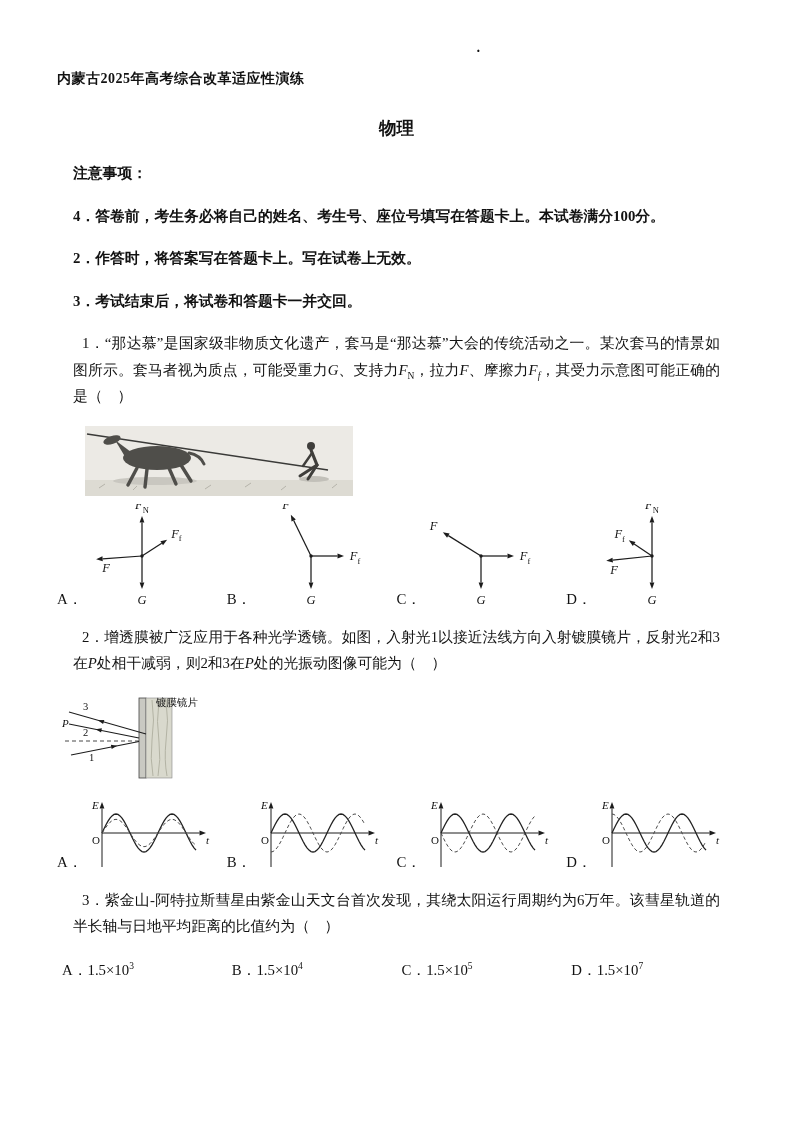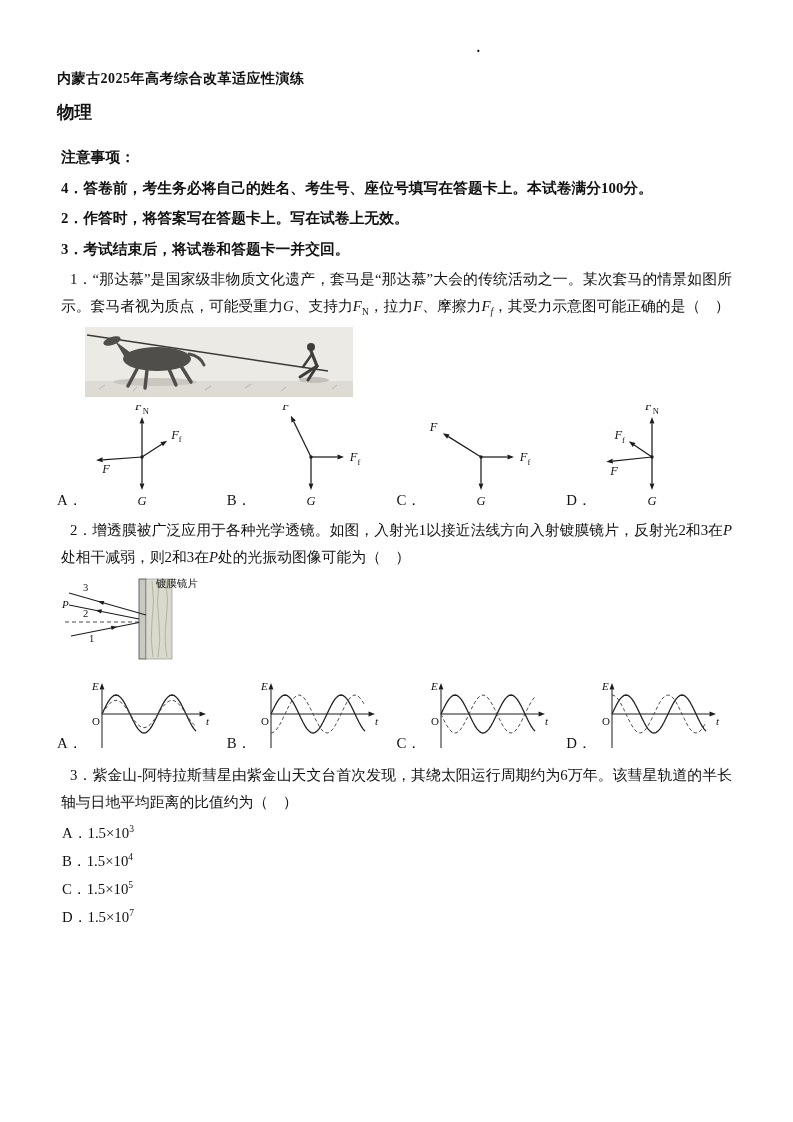--- a/index.html
+++ b/index.html
@@ -1,35 +1,35 @@
 <!DOCTYPE html>
 <html><head>
 <meta charset="utf-8">
 <style>
   html,body{margin:0;padding:0;background:#fff;}
   .page{position:relative;width:793px;height:1122px;margin:0 auto;background:#fff;
         box-sizing:border-box;padding:70px 57px 30px;
         font-family:"Liberation Serif","DejaVu Serif",serif;color:#121212;overflow:hidden;}
   .title{text-align:left;font-size:14px;font-weight:bold;letter-spacing:.5px;}
-  .subject{text-align:left;font-size:17.5px;font-weight:bold;margin-top:12px;}
-  .para{font-size:14.8px;line-height:26.5px;text-align:justify;margin:4px;}
+  .subject{text-align:center;font-size:17.5px;font-weight:bold;margin-top:28px;}
+  .para{font-size:14.8px;line-height:26.5px;text-align:justify;margin:16px;}
   .bold{font-weight:bold;}
   .notice-head{margin-top:20px;}
   .indent{text-indent:9px;}
   .it{font-style:italic;}
   sub{font-size:9.5px;line-height:0;}
   sup{font-size:9.5px;line-height:0;}
   .fig-horse{margin:8px 0 2px 28px;}
   .fd-row{display:flex;margin:4px 0 8px 0;}
   .fd-cell{flex:1;display:flex;align-items:flex-end;}
   .opt-letter{font-size:14.8px;line-height:18px;padding-right:2px;}
   .fig-lens{margin:4px 0 0 2px;}
   .wg-row{display:flex;margin:8px 0 10px 0;}
   .wg-cell{flex:1;display:flex;align-items:flex-end;}
-  .opt-row{display:flex;font-size:14.8px;line-height:28px;margin-top:2px;flex-direction:column;}
+  .opt-row{display:flex;font-size:14.8px;line-height:28px;margin-top:2px;}
   .opt{flex:1;padding-left:5px;}
   .q4{margin-top:12px;}
   .stray{position:absolute;left:476px;top:44px;font-size:14px;font-weight:bold;}
   svg text{font-family:"Liberation Serif","DejaVu Serif",serif;}
 </style>
 </head>
 <body>
 
 <div class="page">
 

